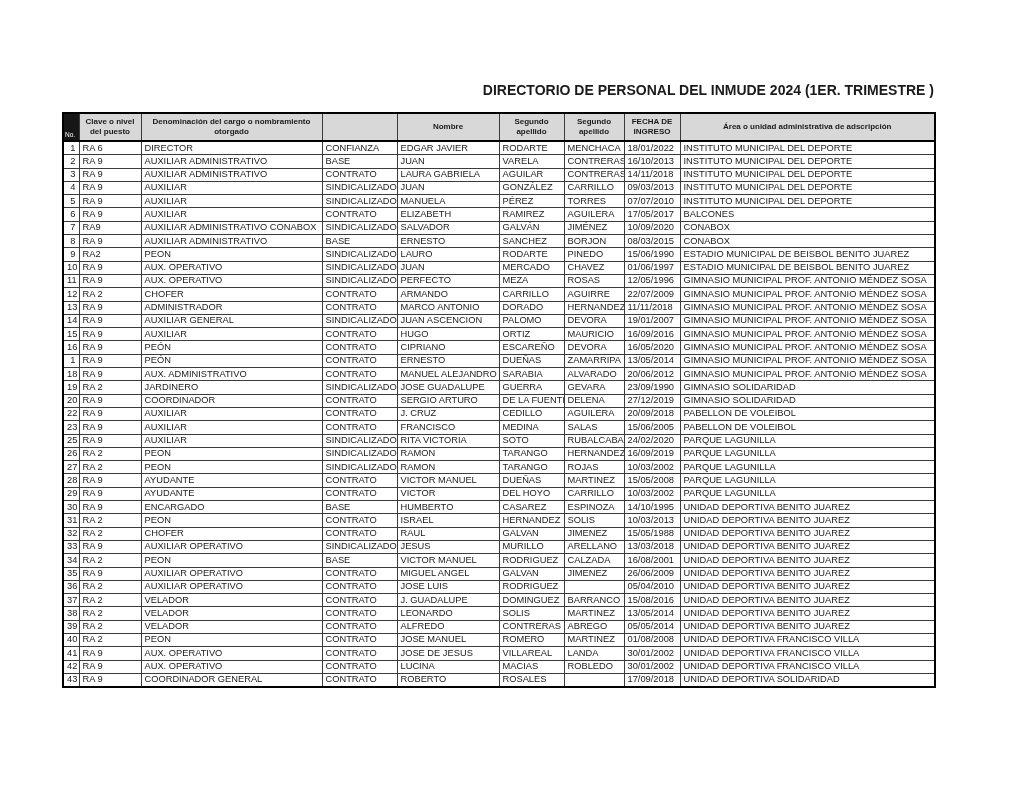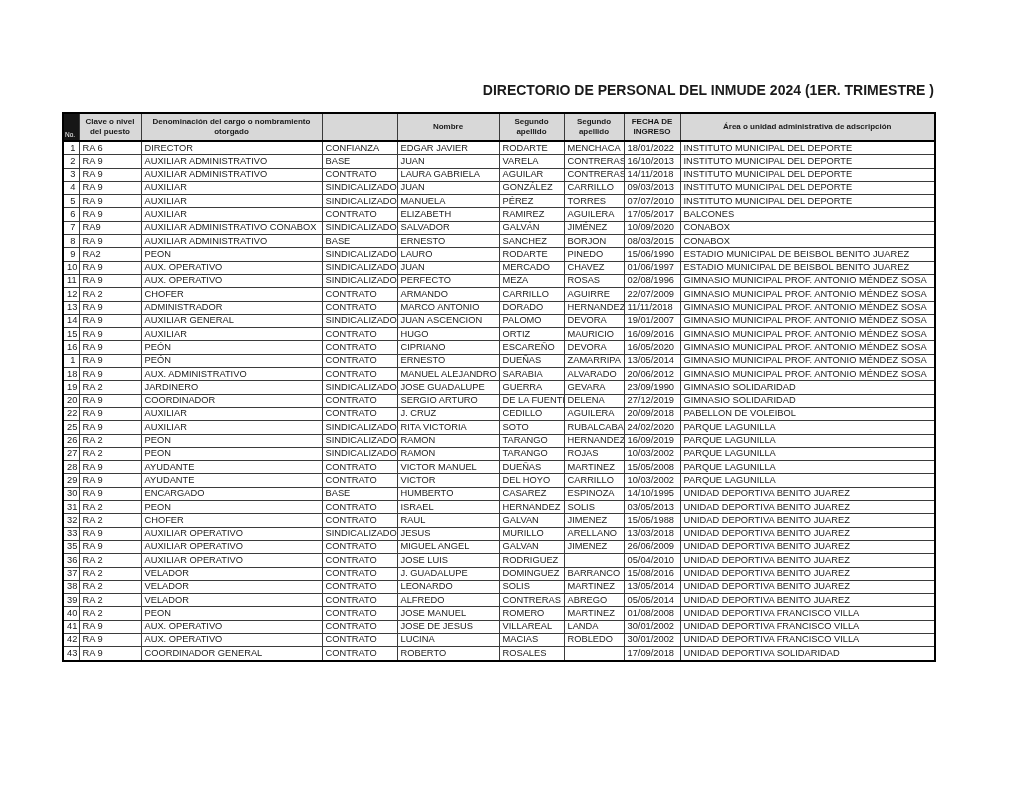--- a/index.html
+++ b/index.html
@@ -182,21 +182,21 @@
         <td>ESTADIO MUNICIPAL DE BEISBOL BENITO JUAREZ</td>
       </tr>
       <tr>
         <td class="num">11</td>
         <td>RA 9</td>
         <td>AUX. OPERATIVO</td>
         <td>SINDICALIZADO</td>
         <td>PERFECTO</td>
         <td>MEZA</td>
         <td>ROSAS</td>
-        <td class="date">02/08/1996</td>
+        <td class="date">12/05/1996</td>
         <td>GIMNASIO MUNICIPAL PROF. ANTONIO MÉNDEZ SOSA</td>
       </tr>
       <tr>
         <td class="num">12</td>
         <td>RA 2</td>
         <td>CHOFER</td>
         <td>CONTRATO</td>
         <td>ARMANDO</td>
         <td>CARRILLO</td>
         <td>AGUIRRE</td>
@@ -293,20 +293,31 @@
       </tr>
       <tr>
         <td class="num">22</td>
         <td>RA 9</td>
         <td>AUXILIAR</td>
         <td>CONTRATO</td>
         <td>J. CRUZ</td>
         <td>CEDILLO</td>
         <td>AGUILERA</td>
         <td class="date">20/09/2018</td>
+        <td>PABELLON DE VOLEIBOL</td>
+      </tr>
+      <tr>
+        <td class="num">23</td>
+        <td>RA 9</td>
+        <td>AUXILIAR</td>
+        <td>CONTRATO</td>
+        <td>FRANCISCO</td>
+        <td>MEDINA</td>
+        <td>SALAS</td>
+        <td class="date">15/06/2005</td>
         <td>PABELLON DE VOLEIBOL</td>
       </tr>
       <tr>
         <td class="num">25</td>
         <td>RA 9</td>
         <td>AUXILIAR</td>
         <td>SINDICALIZADO</td>
         <td>RITA VICTORIA</td>
         <td>SOTO</td>
         <td>RUBALCABA</td>
@@ -369,21 +380,21 @@
         <td>UNIDAD DEPORTIVA BENITO JUAREZ</td>
       </tr>
       <tr>
         <td class="num">31</td>
         <td>RA 2</td>
         <td>PEON</td>
         <td>CONTRATO</td>
         <td>ISRAEL</td>
         <td>HERNANDEZ</td>
         <td>SOLIS</td>
-        <td class="date">03/05/2013</td>
+        <td class="date">10/03/2013</td>
         <td>UNIDAD DEPORTIVA BENITO JUAREZ</td>
       </tr>
       <tr>
         <td class="num">32</td>
         <td>RA 2</td>
         <td>CHOFER</td>
         <td>CONTRATO</td>
         <td>RAUL</td>
         <td>GALVAN</td>
         <td>JIMENEZ</td>
@@ -392,20 +403,31 @@
       </tr>
       <tr>
         <td class="num">33</td>
         <td>RA 9</td>
         <td>AUXILIAR OPERATIVO</td>
         <td>SINDICALIZADO</td>
         <td>JESUS</td>
         <td>MURILLO</td>
         <td>ARELLANO</td>
         <td class="date">13/03/2018</td>
+        <td>UNIDAD DEPORTIVA BENITO JUAREZ</td>
+      </tr>
+      <tr>
+        <td class="num">34</td>
+        <td>RA 2</td>
+        <td>PEON</td>
+        <td>BASE</td>
+        <td>VICTOR MANUEL</td>
+        <td>RODRIGUEZ</td>
+        <td>CALZADA</td>
+        <td class="date">16/08/2001</td>
         <td>UNIDAD DEPORTIVA BENITO JUAREZ</td>
       </tr>
       <tr>
         <td class="num">35</td>
         <td>RA 9</td>
         <td>AUXILIAR OPERATIVO</td>
         <td>CONTRATO</td>
         <td>MIGUEL ANGEL</td>
         <td>GALVAN</td>
         <td>JIMENEZ</td>

